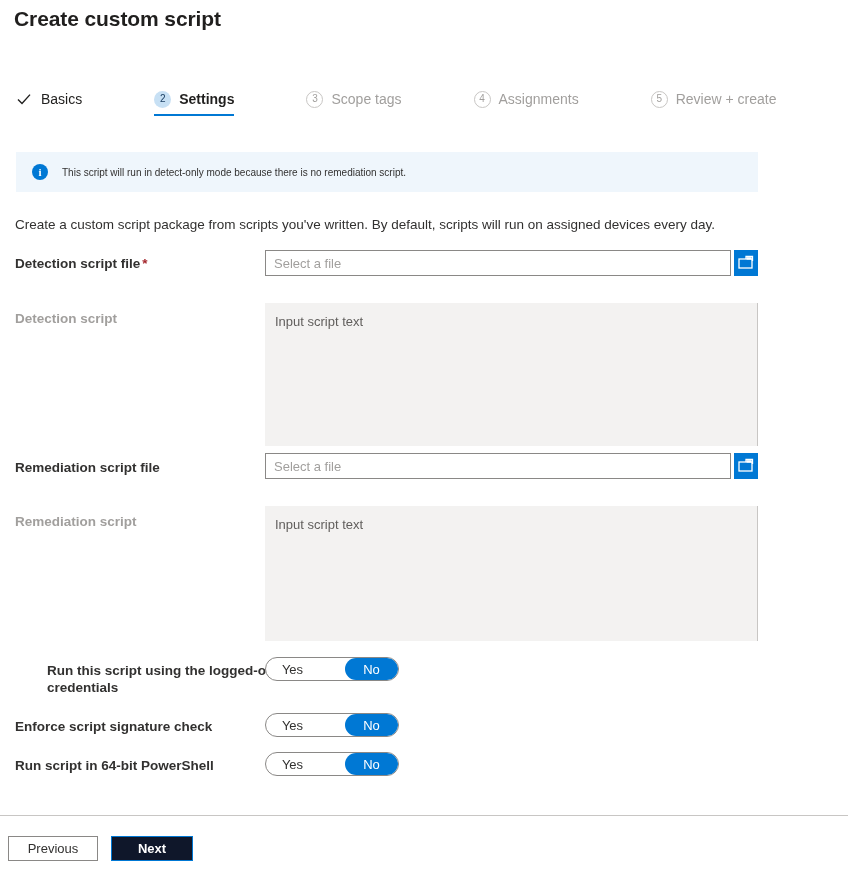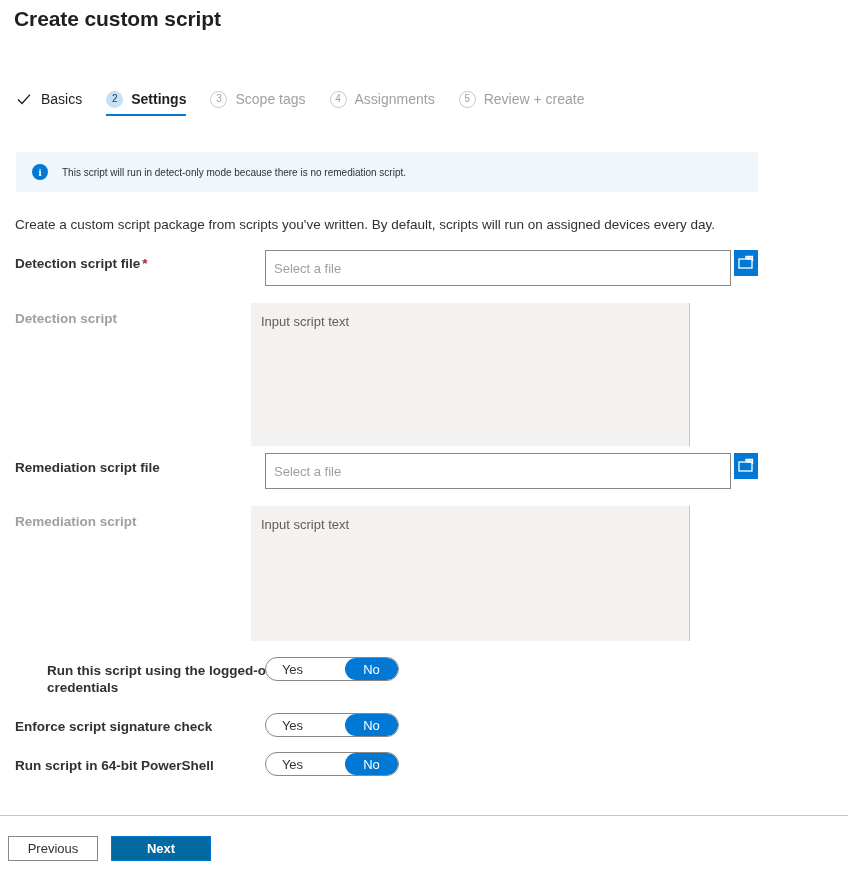--- a/index.html
+++ b/index.html
@@ -34,20 +34,21 @@
     white-space: nowrap;
   }
 
   
   .wizard-tabs {
     position: absolute;
     left: 14px;
     top: 84px;
     display: flex;
     align-items: center;
+    gap: 48px;
   }
   .wizard-tab {
     display: flex;
     align-items: center;
     height: 30px;
     padding: 0 13px 0 0;
     margin-right: 11px;
     cursor: pointer;
     position: relative;
     white-space: nowrap;
@@ -166,21 +167,21 @@
   .req-star {
     color: #a4262c;
     font-size: 13.5px;
     margin-left: 2px;
   }
 
   .file-input {
     position: absolute;
     left: 265px;
     width: 466px;
-    height: 36px;
+    height: 26px;
     border: 1px solid #8a8886;
     background: #ffffff;
     font-family: "Liberation Sans", sans-serif;
     font-size: 13px;
     color: #323130;
     padding: 0 8px;
     outline: none;
   }
   .file-input::placeholder {
     color: #a19f9d;
@@ -196,22 +197,22 @@
     border: none;
     padding: 0;
     display: flex;
     align-items: center;
     justify-content: center;
     cursor: pointer;
   }
 
   .script-area {
     position: absolute;
-    left: 251px;
-    width: 439px;
+    left: 265px;
+    width: 493px;
     background: #f3f2f1;
     border: none;
     border-right: 1px solid #c8c6c4;
     font-family: "Liberation Sans", sans-serif;
     font-size: 13px;
     color: #605e5c;
     padding: 10px 10px 0 10px;
     resize: none;
     outline: none;
     line-height: 18px;
@@ -272,22 +273,22 @@
   }
   .btn-previous {
     left: 8px;
     width: 90px;
     background: #ffffff;
     border: 1px solid #8a8886;
     color: #323130;
   }
   .btn-next {
     left: 111px;
-    width: 100px;
-    background: #0369a1;
+    width: 82px;
+    background: #0f172a;
     border: 1px solid #0078d4;
     color: #ffffff;
     font-weight: 600;
   }
 </style>
 </head>
 <body>
 
 <div class="page">
 

